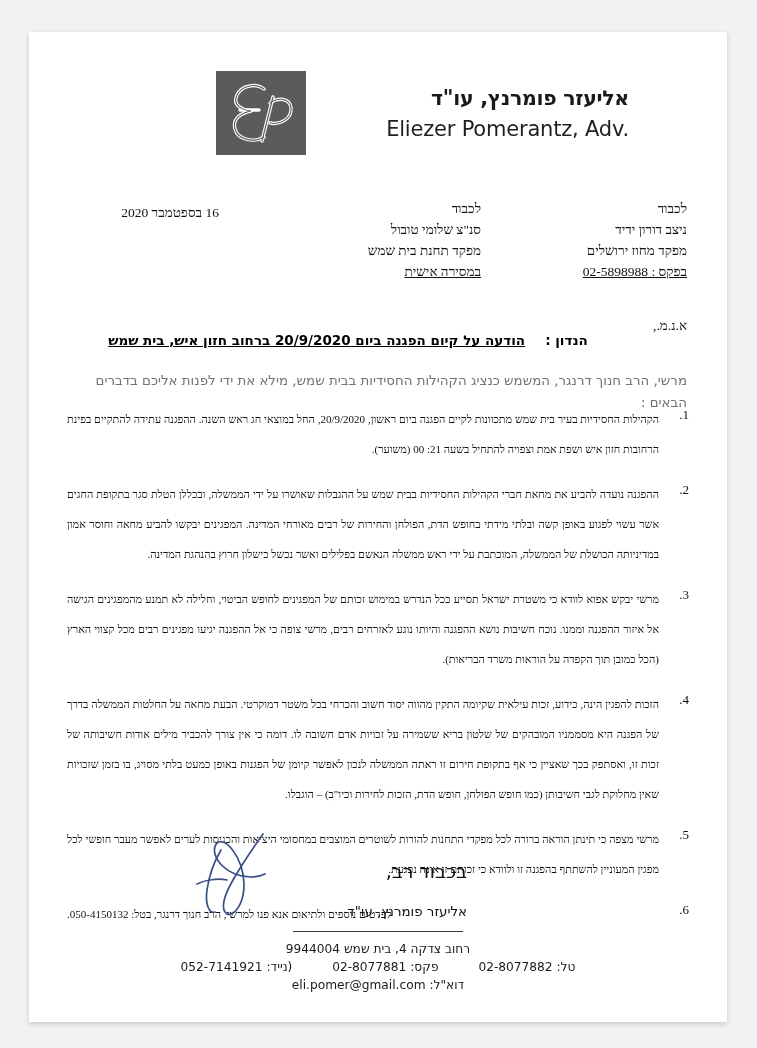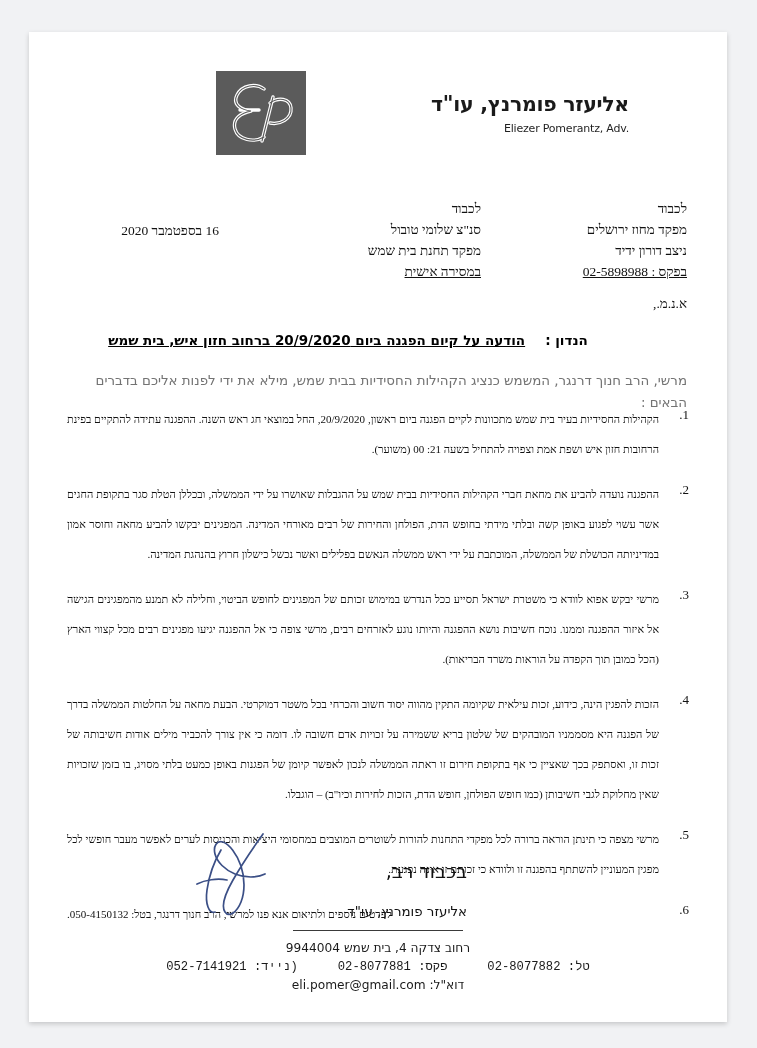--- a/index.html
+++ b/index.html
@@ -57,21 +57,21 @@
     font-weight: bold;
     color: #1a1a1a;
     letter-spacing: -0.3px;
     line-height: 1.35;
     white-space: nowrap;
   }
   .lh-en {
     direction: ltr;
     text-align: right;
     font-family: "DejaVu Sans", "Liberation Sans", sans-serif;
-    font-size: 11px;
+    font-size: 21px;
     font-weight: 400;
     color: #1f1f1f;
     margin-top: 4px;
     letter-spacing: -0.2px;
     white-space: nowrap;
   }
   .logo-box {
     width: 104px;
     height: 98px;
     background: #ffffff;
@@ -106,34 +106,34 @@
     text-align: right;
     font-size: 13.5px;
     line-height: 21px;
     color: #111;
     font-family: "Liberation Serif", serif;
   }
   .addr-col-1 { right: 2px;  width: 200px; }
   .addr-col-2 { right: 208px; width: 210px; }
   .addr-date {
     position: absolute;
-    top: 22px;
+    top: 4px;
     right: 470px;
     width: 170px;
     text-align: right;
     font-size: 13.5px;
     line-height: 21px;
     color: #111;
   }
   .u { text-decoration: underline; }
 
   
   .salutation {
     position: absolute;
-    top: 264px;
+    top: 286px;
     right: 2px;
     font-size: 13.5px;
     color: #111;
   }
   .subject {
     position: absolute;
     top: 300px;
     right: 0;
     left: 0;
     text-align: center;
@@ -248,21 +248,21 @@
     background: #3a3a3a;
     margin: 0 auto 8px auto;
   }
   .footer-line {
     font-family: "DejaVu Sans", "Liberation Sans", sans-serif;
     font-size: 12.2px;
     line-height: 18px;
     color: #1a1a1a;
     direction: rtl;
   }
-  .footer-line .seg { margin: 0 18px; font-family: Liberation Mono, monospace; }
+  .footer-line .seg { margin: 0 18px; }
   .ltr { direction: ltr; unicode-bidi: embed; display: inline-block; }
 </style>
 </head>
 <body>
 
 <div class="page">
   <div class="inner">
 
     <div class="letterhead">
       <div class="lh-text">
@@ -284,22 +284,22 @@
               <path d="M52 30 C60 24, 72 25, 73 35 C74 46, 62 52, 52 50"></path>
             </g>
           </svg>
         </div>
       </div>
     </div>
 
     <div class="addr-row">
       <div class="addr-col addr-col-1">
         <div>לכבוד</div>
+        <div>ניצב דורון ידיד</div>
         <div>מפקד מחוז ירושלים</div>
-        <div>ניצב דורון ידיד</div>
         <div class="u">בפקס : 02-5898988</div>
       </div>
       <div class="addr-col addr-col-2">
         <div>לכבוד</div>
         <div>סנ"צ שלומי טובול</div>
         <div>מפקד תחנת בית שמש</div>
         <div class="u">במסירה אישית</div>
       </div>
       <div class="addr-date">16 בספטמבר 2020</div>
     </div>

